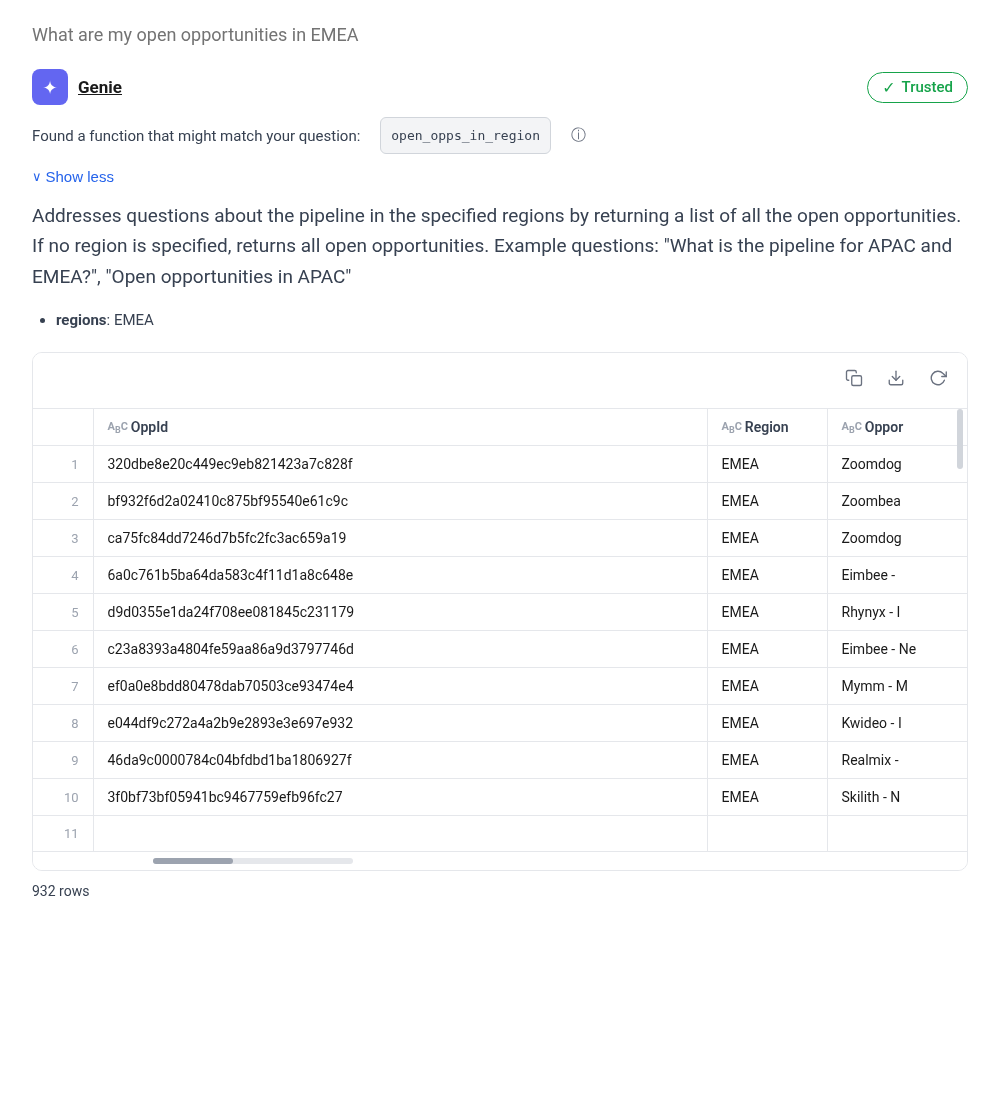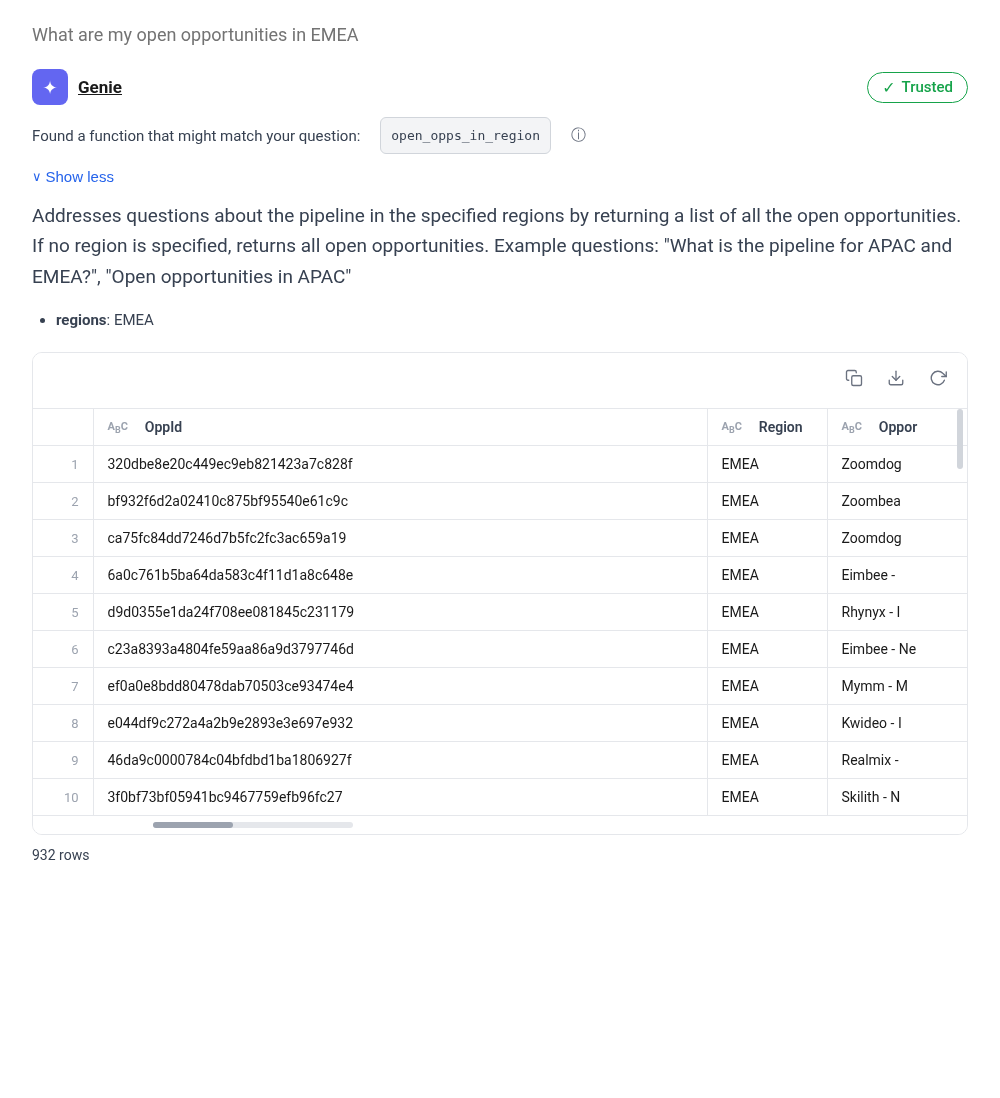--- a/index.html
+++ b/index.html
@@ -210,21 +210,21 @@
     }
 
     .data-table th:last-child,
     .data-table td:last-child {
       border-right: none;
     }
 
     .col-header-inner {
       display: flex;
       align-items: center;
-      gap: 17px;
+      gap: 3px;
     }
 
     .col-type-icon {
       color: #9ca3af;
       font-size: 12px;
     }
 
     .scrollbar-track {
       margin-left: 60px;
       width: 200px;
@@ -410,20 +410,26 @@
       <td>46da9c0000784c04bfdbd1ba1806927f</td>
       <td>EMEA</td>
       <td>Realmix -</td>
     </tr>
             <tr>
       <td>10</td>
       <td>3f0bf73bf05941bc9467759efb96fc27</td>
       <td>EMEA</td>
       <td>Skilith - N</td>
     </tr>
+            <tr>
+    <td style="color:#9ca3af;">11</td>
+    <td></td>
+    <td></td>
+    <td></td>
+  </tr>
           </tbody>
       </table>
 
       <div class="scrollbar-row-wrapper">
         <div class="scrollbar-track">
           <div class="scrollbar-thumb"></div>
         </div>
       </div>
 
       <div class="scroll-indicator"></div>

